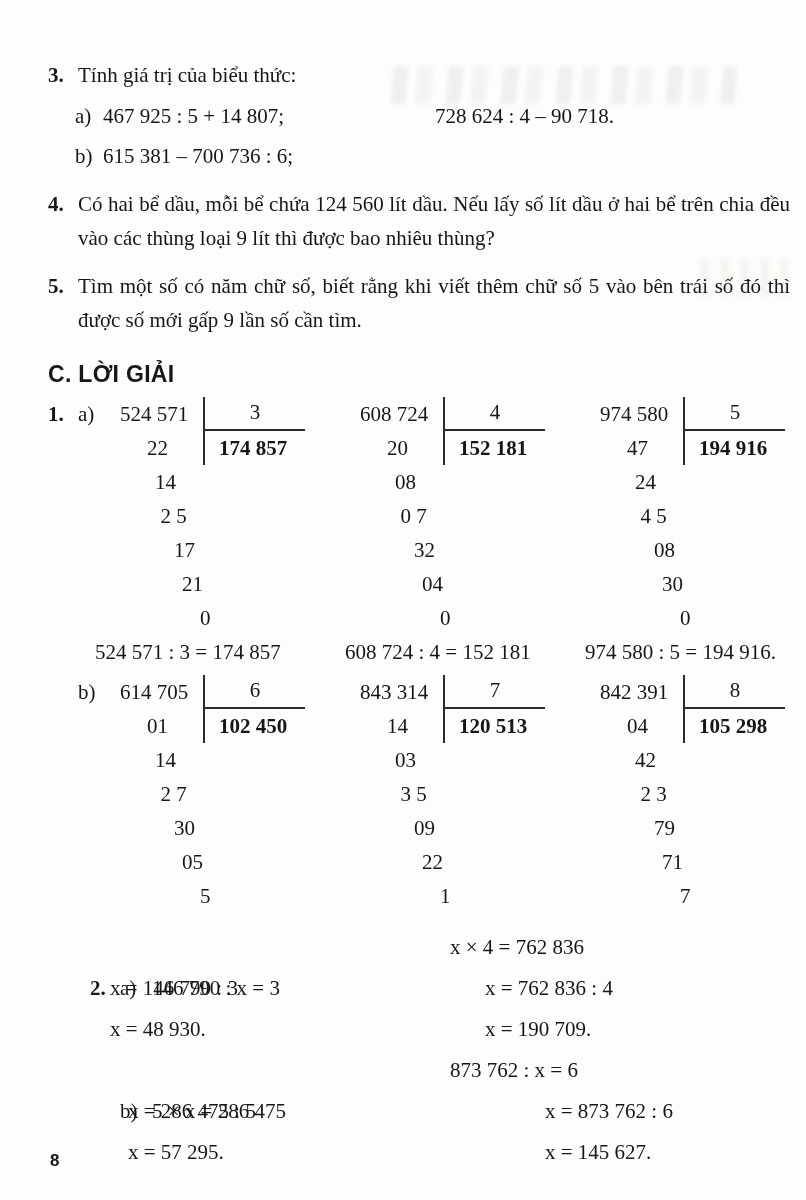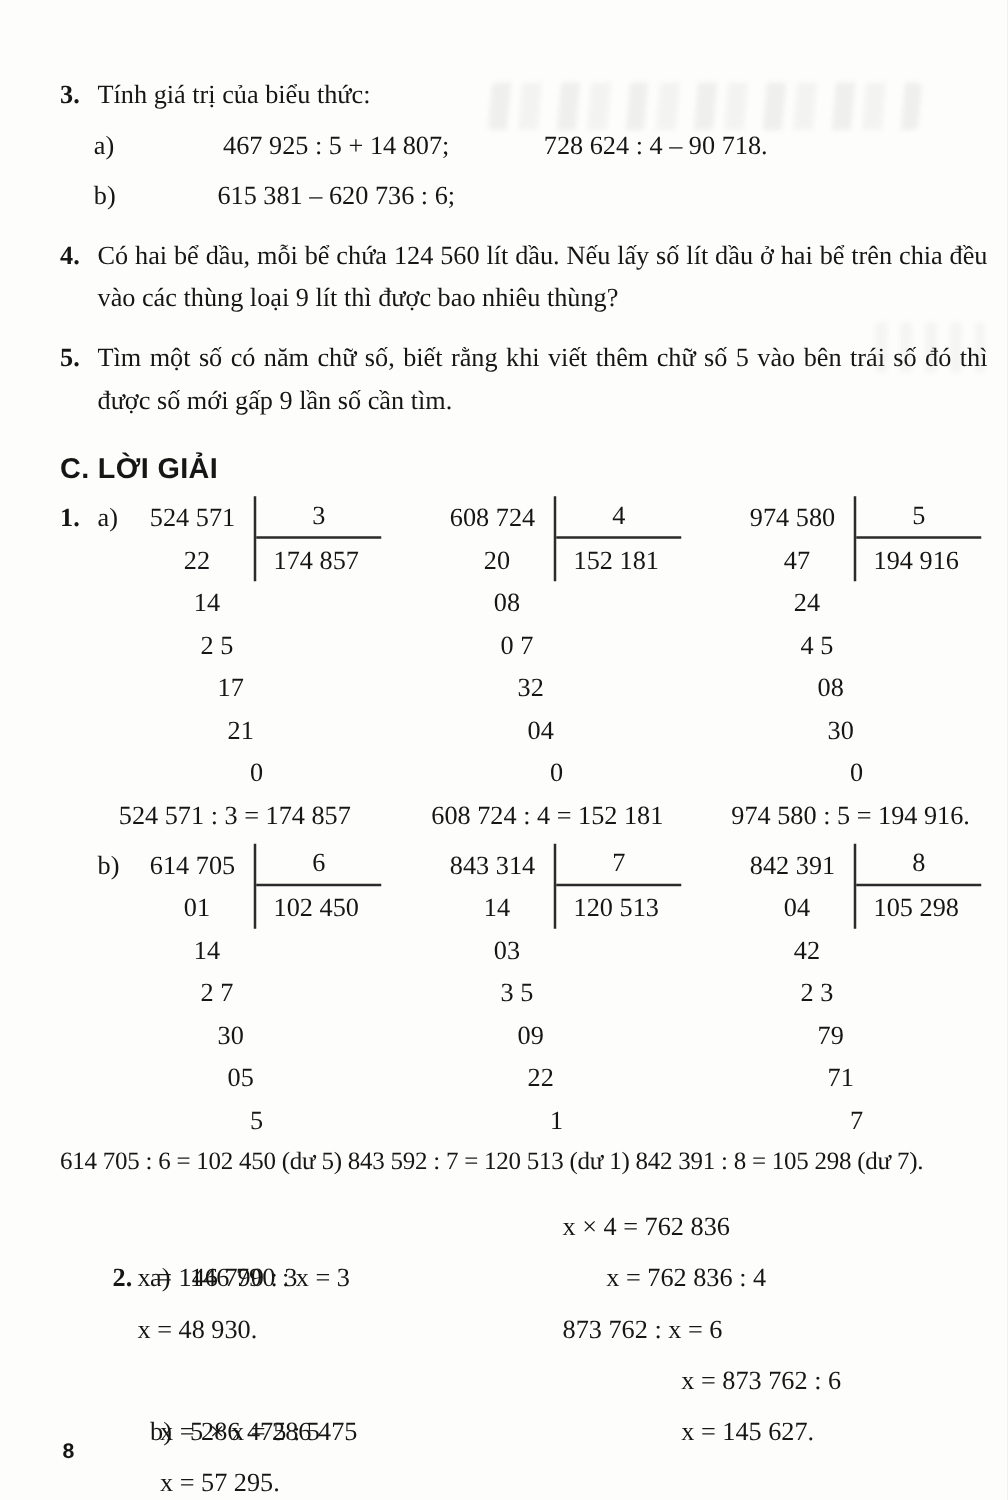--- a/index.html
+++ b/index.html
@@ -14,21 +14,21 @@
     font-size:21px;line-height:34px;
     color:#161616;
     overflow:hidden;
   }
   
   .prow{display:flex;align-items:flex-start;}
   .pnum{width:30px;flex:0 0 30px;font-weight:bold;}
   .ptext{width:712px;text-align:justify;}
   .p3sub{margin-left:27px;display:flex;margin-top:6px;}
   .p3label{width:28px;flex:0 0 28px;}
-  .p3expr1{width:332px;flex:0 0 332px;text-align:center;}
+  .p3expr1{width:332px;flex:0 0 332px;}
   .p3expr2{flex:1;}
   .gap14{margin-top:14px;}
   
   .cheading{
     margin-top:22px;
     font-family:"Liberation Sans","DejaVu Sans",sans-serif;
     font-weight:bold;font-size:23px;line-height:30px;
     letter-spacing:.3px;
   }
   
@@ -44,21 +44,21 @@
   .st2{margin-left:39px;}
   .st3{margin-left:61px;}
   .st4{margin-left:77px;}
   .st5{margin-left:95px;}
   .dright{border-left:2px solid #2b2b2b;}
   .divisor{
     box-sizing:border-box;height:34px;line-height:31px;
     border-bottom:2px solid #2b2b2b;
     min-width:100px;text-align:center;padding:0 6px;
   }
-  .quotient{padding-left:0;padding-right:4px;}
+  .quotient{padding-left:0;padding-right:4px;font-weight:bold;}
   
   .eq-row{display:flex;margin-left:47px;height:34px;line-height:34px;}
   .eq1{width:250px;flex:0 0 250px;}
   .eq2{width:240px;flex:0 0 240px;}
   .eq3{flex:1;font-family:Liberation Serif, serif;}
   .rem-line{
     margin-top:-2px;height:36px;line-height:36px;
     font-size:20px;letter-spacing:-.2px;white-space:nowrap;
   }
   
@@ -109,21 +109,21 @@
     <span class="pnum">3.</span>
     <span class="ptext">Tính giá trị của biểu thức:</span>
   </div>
   <div class="p3sub" style="margin-top:7px;">
     <span class="p3label">a)</span>
     <span class="p3expr1">467 925 : 5 + 14 807;</span>
     <span class="p3expr2">728 624 : 4 – 90 718.</span>
   </div>
   <div class="p3sub">
     <span class="p3label">b)</span>
-    <span class="p3expr1">615 381 – 620 736 : 6;</span>
+    <span class="p3expr1">615 381 – 700 736 : 6;</span>
   </div>
 
   <div class="prow gap14">
     <span class="pnum">4.</span>
     <span class="ptext">Có hai bể dầu, mỗi bể chứa 124 560 lít dầu. Nếu lấy số lít dầu ở hai bể trên chia đều vào các thùng loại 9 lít thì được bao nhiêu thùng?</span>
   </div>
 
   <div class="prow gap14">
     <span class="pnum">5.</span>
     <span class="ptext">Tìm một số có năm chữ số, biết rằng khi viết thêm chữ số 5 vào bên trái số đó thì được số mới gấp 9 lần số cần tìm.</span>
@@ -236,38 +236,38 @@
         <div class="drow st4">71</div>
         <div class="drow st5">7</div>
       </div>
       <div class="dright">
         <div class="drow divisor">8</div>
         <div class="drow quotient">105 298</div>
       </div>
     </div>
   </div>
 
-  <div class="rem-line">614 705 : 6 = 102 450 (dư 5) 843 592 : 7 = 120 513 (dư 1) 842 391 : 8 = 105 298 (dư 7).</div>
 
   <div class="s2">
     <div class="s2col s2left">
       <div class="s2line">
         <span class="s2num">2.</span><span class="s2sub">a)</span><span>146 790 : x = 3</span>
       </div>
       <div class="s2line ind-a">x = 146 790 : 3</div>
       <div class="s2line ind-a">x = 48 930.</div>
       <div class="s2line">
         <span class="s2bsub">b)</span><span>5 × x = 286 475</span>
       </div>
       <div class="s2line ind-b">x = 286 475 : 5</div>
       <div class="s2line ind-b">x = 57 295.</div>
     </div>
     <div class="s2col s2right">
       <div class="s2line">x × 4 = 762 836</div>
       <div class="s2line ind-r1">x = 762 836 : 4</div>
+      <div class="s2line ind-r1">x = 190 709.</div>
       <div class="s2line">873 762 : x = 6</div>
       <div class="s2line ind-r2">x = 873 762 : 6</div>
       <div class="s2line ind-r2">x = 145 627.</div>
     </div>
   </div>
 
   <div class="pageno">8</div>
 
 </div>
 

